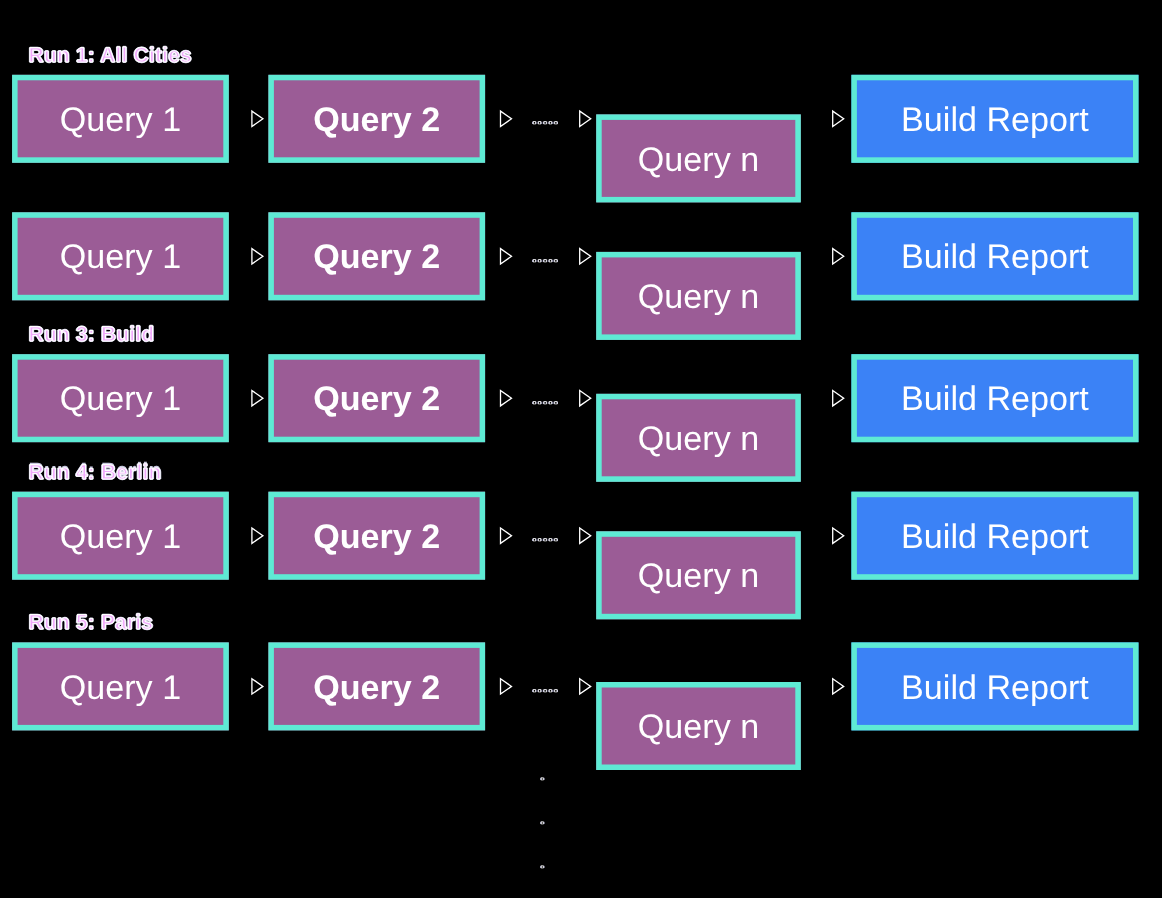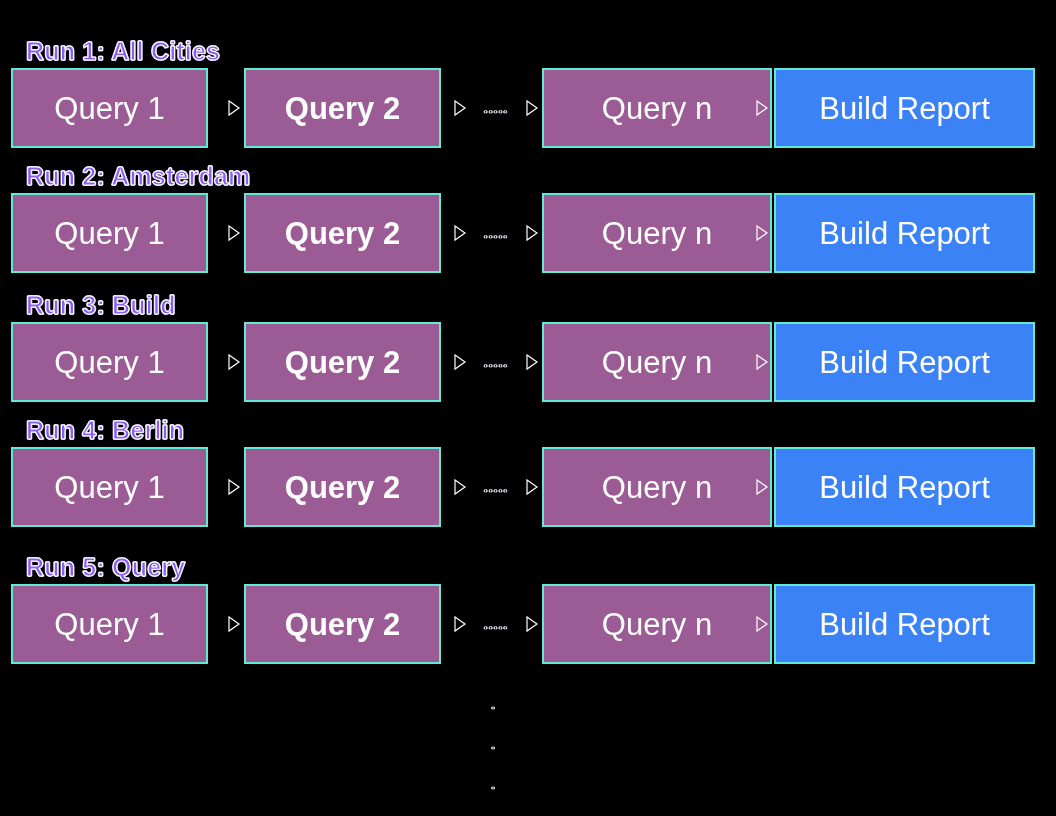--- a/index.html
+++ b/index.html
@@ -30,25 +30,25 @@
     width: 1056px;
     height: 112px;
   }
 
   .run-label {
     position: absolute;
     left: 26px;
     top: 0px;
     height: 26px;
     line-height: 26px;
-    font-size: 25px;
+    font-size: 19px;
     font-weight: bold;
     letter-spacing: 0.2px;
     white-space: nowrap;
-    color: #8b5cf6;
+    color: #f0abfc;
     -webkit-text-stroke: 1px #ffffff;
     text-shadow:
        1px 0 0 #c8c8e0,
       -1px 0 0 #c8c8e0,
        0 1px 0 #c8c8e0,
        0 -1px 0 #c8c8e0;
   }
 
   .lane-body {
     position: absolute;
@@ -57,40 +57,40 @@
     width: 1056px;
     height: 82px;
   }
 
   
   .node {
     position: absolute;
     top: 0;
     height: 80px;
     box-sizing: border-box;
-    border: 2px solid #5eead4;
+    border: 5px solid #5eead4;
     display: flex;
     align-items: center;
     justify-content: center;
     color: #ffffff;
     font-size: 31px;
     font-weight: normal;
     line-height: 1;
     white-space: nowrap;
   }
   .node.query {
     background: #9b5c96;
   }
   .node.report {
     background: #3b82f6;
   }
 
   .node-q1     { left: 11px;  width: 197px; }
   .node-q2     { left: 244px; width: 197px; font-weight: bold; }
-  .node-qn     { left: 542px; width: 230px; }
+  .node-qn     { left: 542px; width: 186px; margin-top: 36px; }
   .node-report { left: 774px; width: 261px; }
 
   
   .arrow {
     position: absolute;
     top: 30px;
     width: 16px;
     height: 20px;
     line-height: 20px;
     text-align: center;
@@ -177,21 +177,20 @@
       <div class="arrow arrow-d">
         <svg width="16" height="20" viewBox="0 0 16 20">
             <path d="M3 3 L13 10 L3 17 Z" fill="none" stroke="#ffffff" stroke-width="1.2"></path>
           </svg>
       </div>
       <div class="node report node-report">Build Report</div>
     </div>
   </div>
 
   <div class="run-row" style="top:163px;">
-    <div class="run-label">Run 2: Amsterdam</div>
     <div class="lane-body">
       <div class="node query node-q1">Query 1</div>
       <div class="arrow arrow-a">
         <svg width="16" height="20" viewBox="0 0 16 20">
             <path d="M3 3 L13 10 L3 17 Z" fill="none" stroke="#ffffff" stroke-width="1.2"></path>
           </svg>
       </div>
       <div class="node query node-q2">Query 2</div>
       <div class="arrow arrow-b">
         <svg width="16" height="20" viewBox="0 0 16 20">
@@ -270,21 +269,21 @@
       <div class="arrow arrow-d">
         <svg width="16" height="20" viewBox="0 0 16 20">
             <path d="M3 3 L13 10 L3 17 Z" fill="none" stroke="#ffffff" stroke-width="1.2"></path>
           </svg>
       </div>
       <div class="node report node-report">Build Report</div>
     </div>
   </div>
 
   <div class="run-row" style="top:554px;">
-    <div class="run-label">Run 5: Query</div>
+    <div class="run-label">Run 5: Paris</div>
     <div class="lane-body">
       <div class="node query node-q1">Query 1</div>
       <div class="arrow arrow-a">
         <svg width="16" height="20" viewBox="0 0 16 20">
             <path d="M3 3 L13 10 L3 17 Z" fill="none" stroke="#ffffff" stroke-width="1.2"></path>
           </svg>
       </div>
       <div class="node query node-q2">Query 2</div>
       <div class="arrow arrow-b">
         <svg width="16" height="20" viewBox="0 0 16 20">

